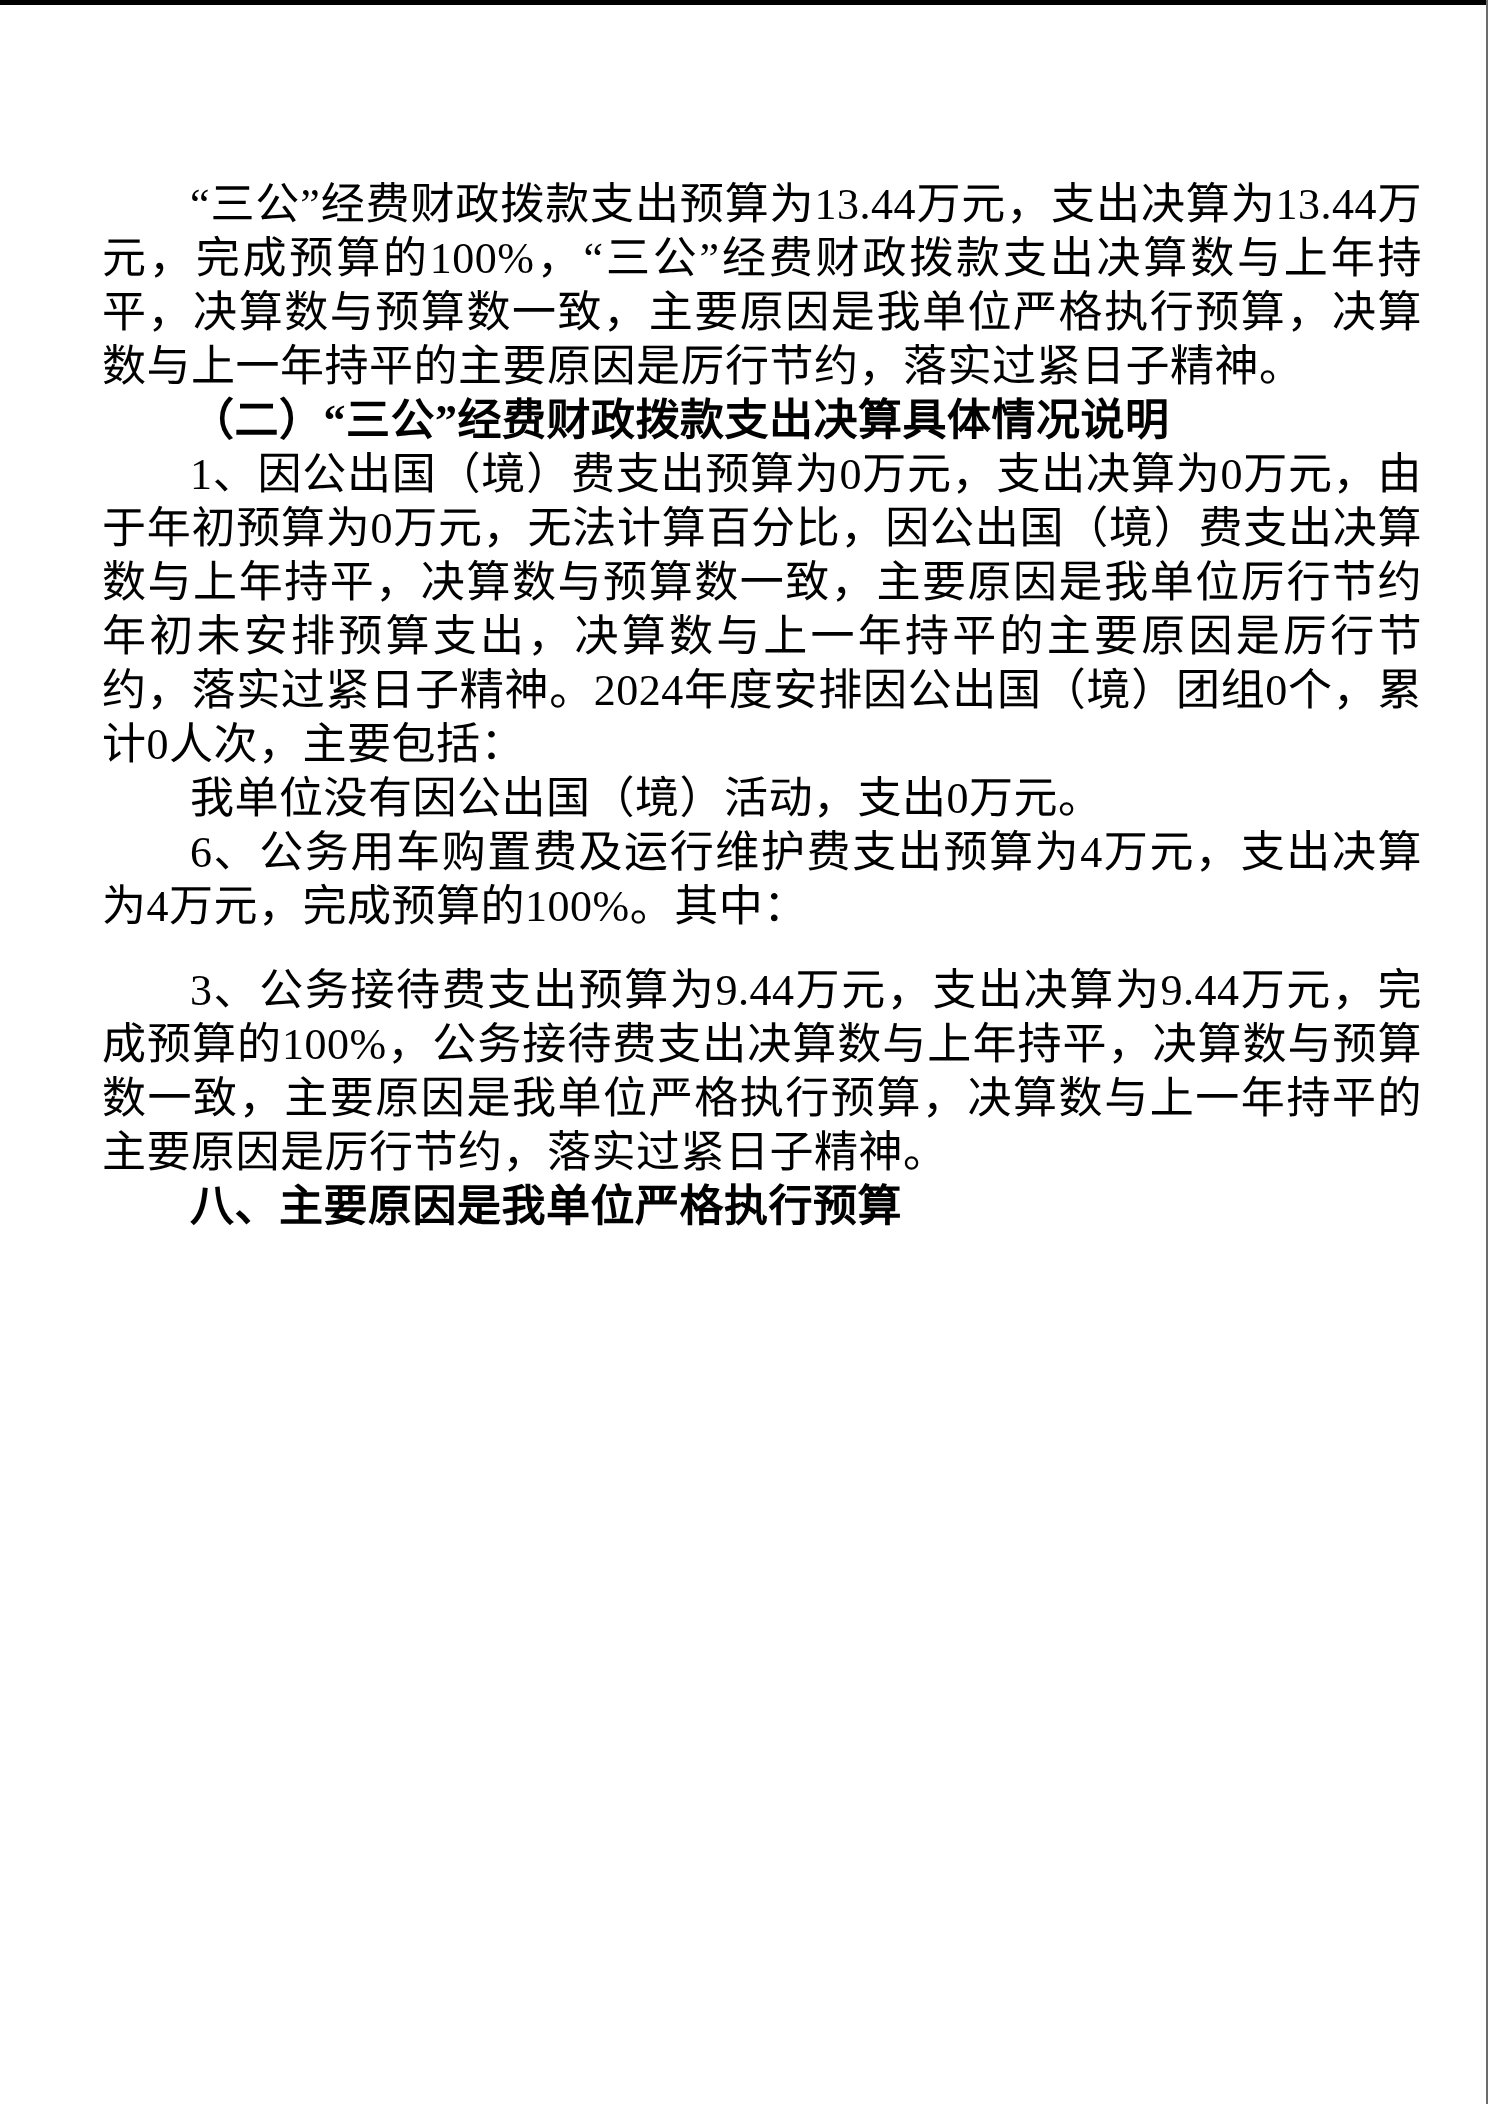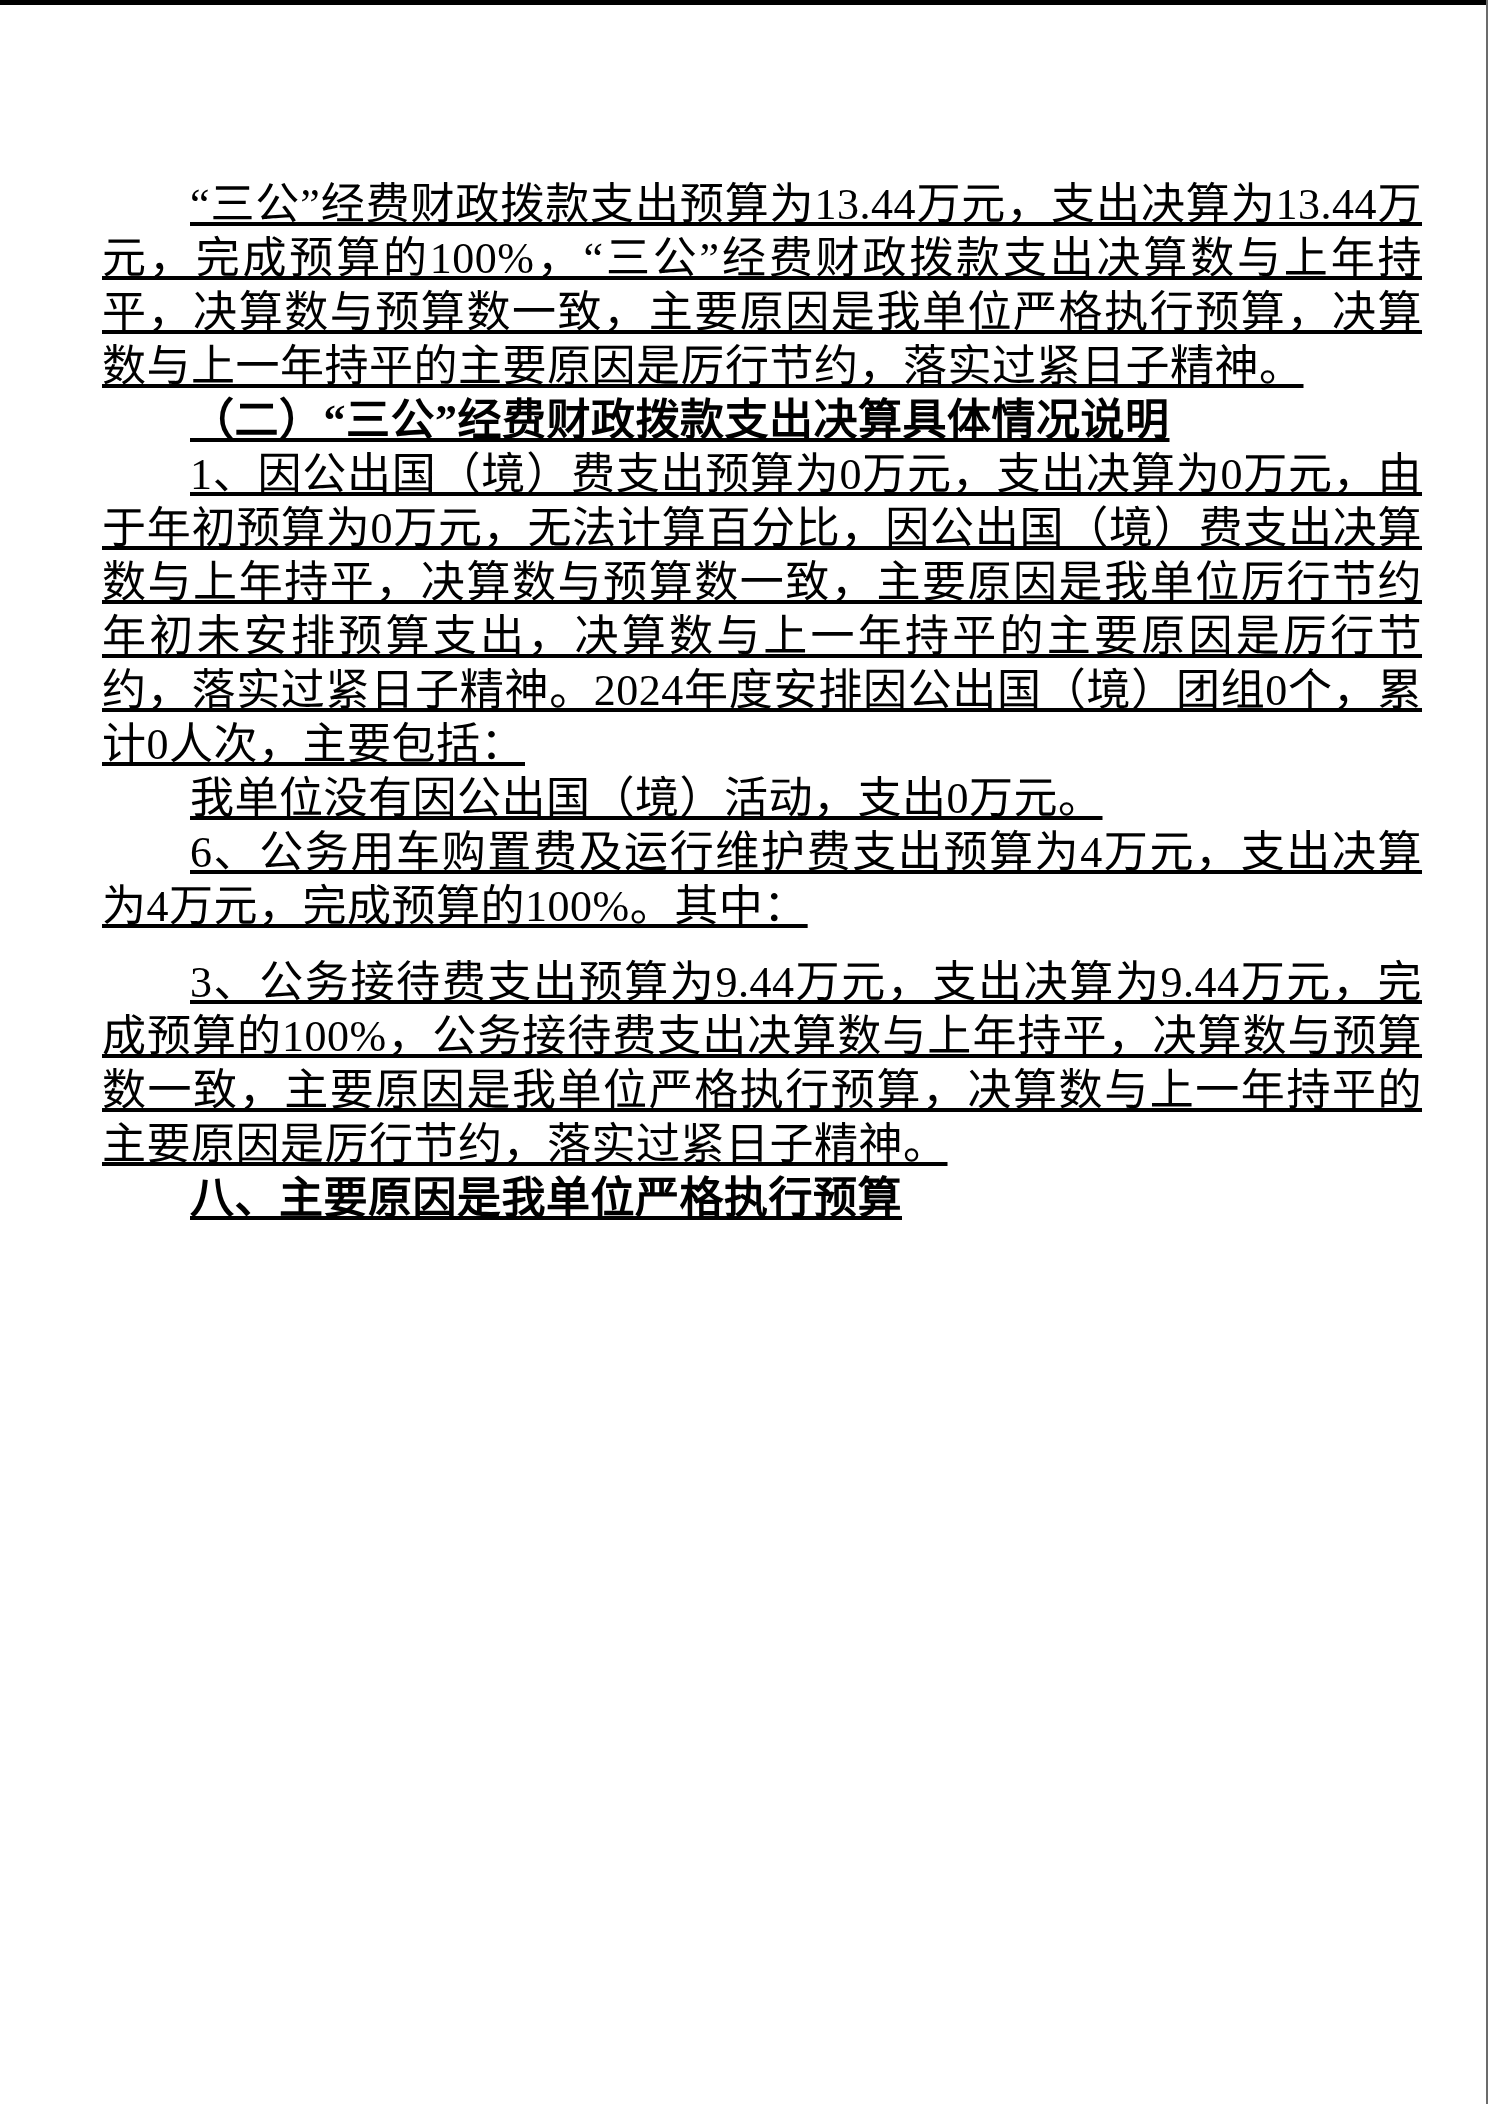--- a/index.html
+++ b/index.html
@@ -47,27 +47,26 @@
     font-size: 44px;
     line-height: 54px;
     text-align: justify;
     text-justify: inter-ideograph;
     letter-spacing: 0.5px;
   }
   .content p {
     margin: 0;
     padding: 0;
     text-indent: 88px;
-    text-decoration: underline;
   }
   .content p.heading {
     font-weight: bold;
   }
   .content p.space-before {
-    margin-top: 22px;
+    margin-top: 30px;
   }
 </style>
 </head>
 <body>
 
 <div class="page">
   <div class="top-edge"></div>
   <div class="right-edge"></div>
 
   <div class="content">

